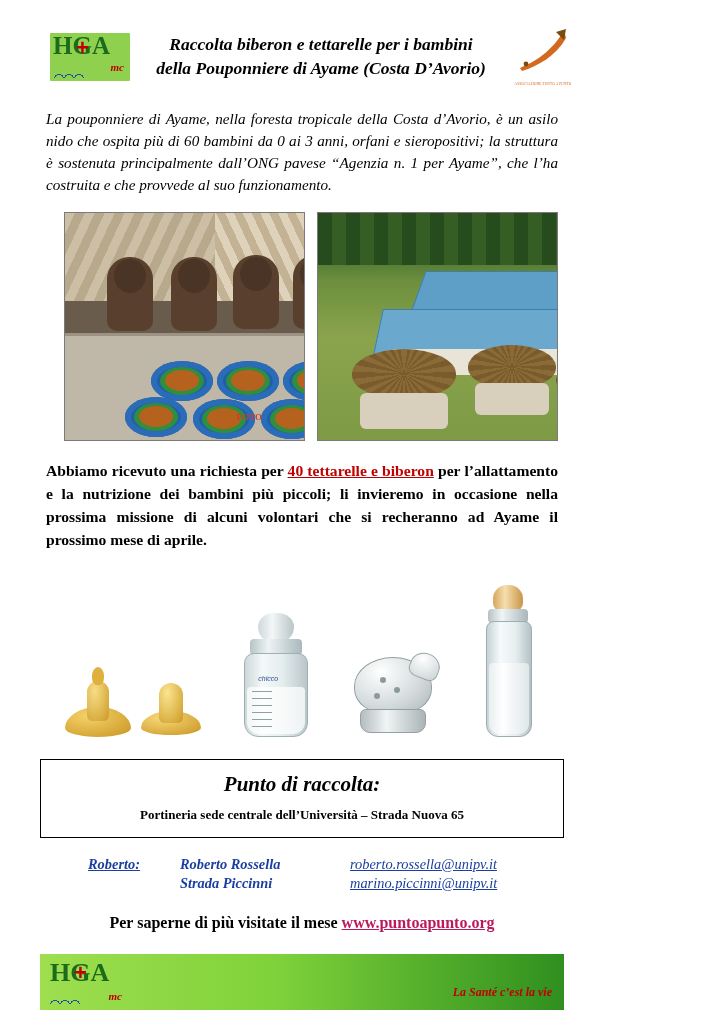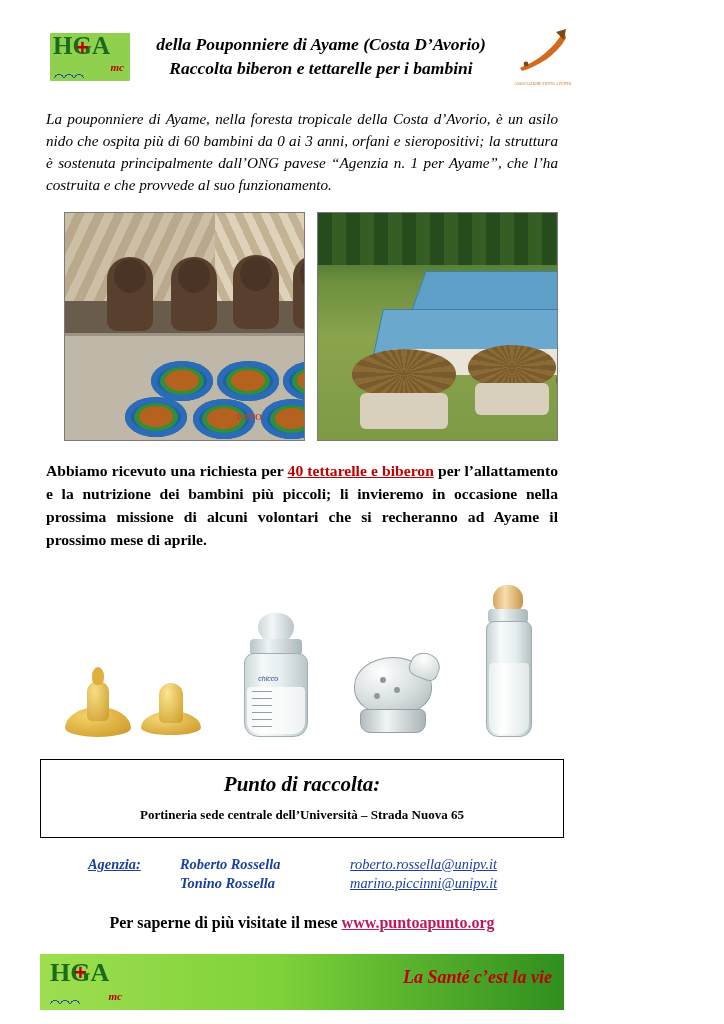--- a/index.html
+++ b/index.html
@@ -269,40 +269,40 @@
   .footer-text{flex:1 1 auto;text-align:center;line-height:1.05;}
   .footer-title{
     font-family:"Liberation Sans", sans-serif;
     font-weight:bold;font-size:25px;color:#0f2f0a;letter-spacing:.5px;
   }
   .footer-sub{
     font-family:"Liberation Sans", sans-serif;
     font-weight:bold;font-size:12px;color:#14340c;letter-spacing:1px;
   }
   .footer-slogan{
-    flex:0 0 auto;color:#c00000;font-style:italic;font-weight:bold;font-size:18px;
-    padding-right:12px;align-self:flex-end;padding-bottom:22px;
+    flex:0 0 auto;color:#c00000;font-style:italic;font-weight:bold;font-size:12px;
+    padding-right:12px;align-self:flex-end;padding-bottom:10px;
   }
 </style>
 </head>
 <body>
 
 <div class="page">
 
   <div class="header">
     <div class="logo-hga">
       <span class="letters">HGA</span>
       <span class="cross">+</span>
       <span class="wave"></span>
       <span class="mc">mc</span>
     </div>
 
     <div class="header-title">
+      <div>Raccolta biberon e tettarelle per i bambini</div>
       <div>della Pouponniere di Ayame (Costa D’Avorio)</div>
-      <div>Raccolta biberon e tettarelle per i bambini</div>
     </div>
 
     <div class="logo-pap">
       <svg class="swoosh" viewBox="0 0 54 44">
         <path d="M4 40 C18 34, 36 24, 48 2 L50 10 C40 28, 22 38, 6 43 Z" fill="#d2691e"></path>
         <path d="M40 4 L50 1 L48 12 Z" fill="#7a4a10"></path>
         <circle cx="10" cy="36" r="2.4" fill="#7a4a10"></circle>
       </svg>
       <div class="cap">ASSOCIAZIONE PUNTO A PUNTO</div>
     </div>
@@ -414,27 +414,27 @@
     </div>
   </div>
 
   <div class="collect-box">
     <div class="collect-title">Punto di raccolta:</div>
     <div class="collect-sub">Portineria sede centrale dell’Università – Strada Nuova 65</div>
   </div>
 
   <div class="contacts">
     <div class="contacts-row">
-      <div class="contacts-label">Agenzia:</div>
+      <div class="contacts-label">Roberto:</div>
       <div class="contact-name">Roberto Rossella</div>
       <a class="contact-mail" href="#">roberto.rossella@unipv.it</a>
     </div>
     <div class="contacts-row2">
       <div class="contacts-spacer"></div>
-      <div class="contact-name">Tonino Rossella</div>
+      <div class="contact-name">Strada Piccinni</div>
       <a class="contact-mail" href="#">marino.piccinni@unipv.it</a>
     </div>
   </div>
 
   <div class="site-line">
     <span>Per saperne di più visitate il mese </span><a class="site-link" href="#">www.puntoapunto.org</a>
   </div>
 
   <div class="footer">
     <div class="flogo">

